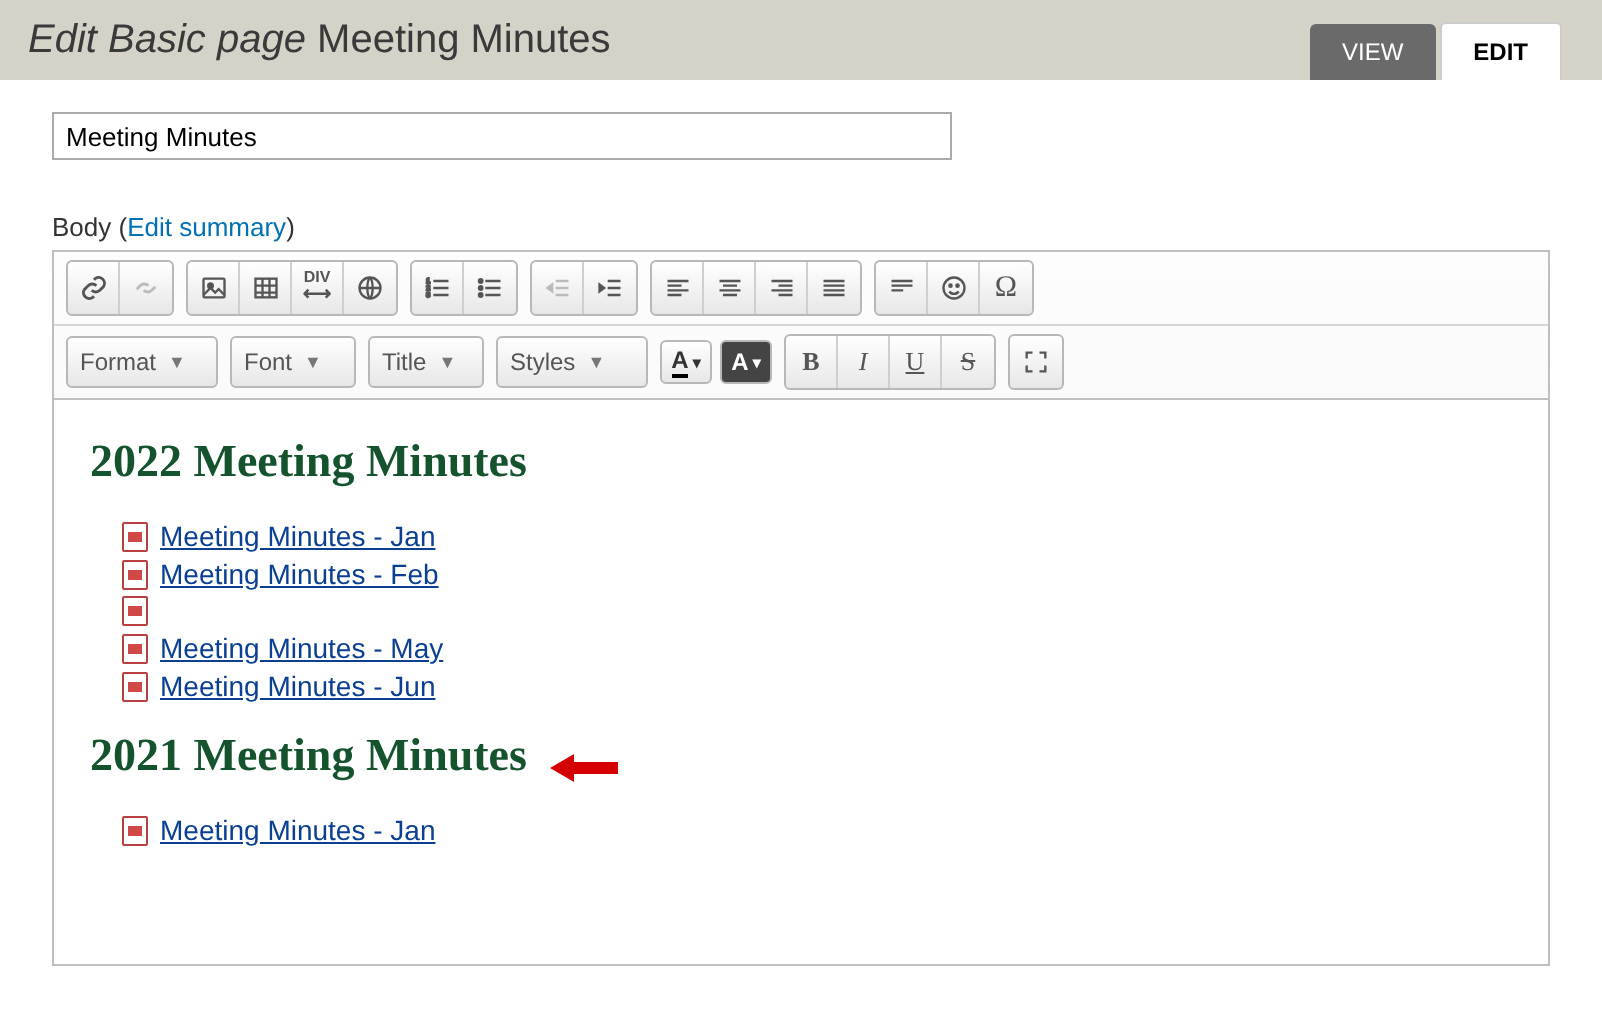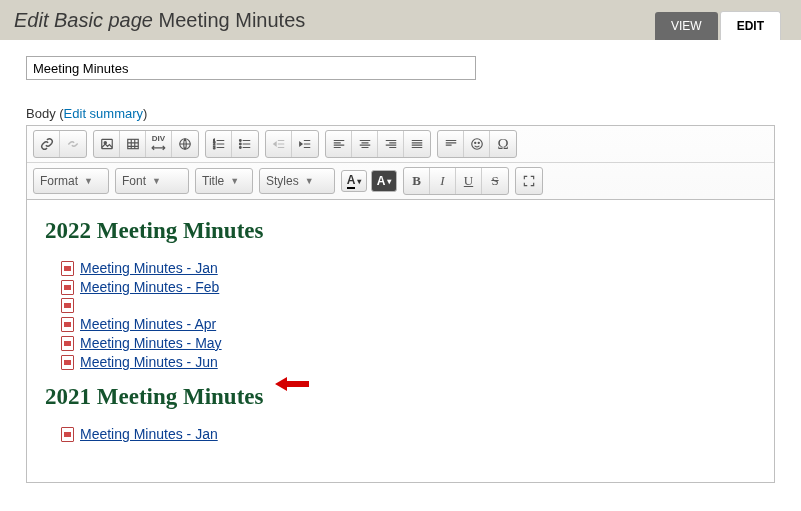--- a/index.html
+++ b/index.html
@@ -299,21 +299,21 @@
           </div>
         <div class="tool-btn" style="font-family:serif;font-size:15px">Ω</div>
       </div>
     </div>
 
     <div class="toolbar-row">
       <div class="dropdown" style="width:76px">
           <span>Format</span>
           <span class="caret">▼</span>
         </div>
-      <div class="dropdown" style="width:74px">
+      <div class="dropdown" style="width:63px">
           <span>Font</span>
           <span class="caret">▼</span>
         </div>
       <div class="dropdown" style="width:58px">
           <span>Title</span>
           <span class="caret">▼</span>
         </div>
       <div class="dropdown" style="width:76px">
           <span>Styles</span>
           <span class="caret">▼</span>
@@ -351,24 +351,20 @@
           <li>
               <span class="pdf-icon"></span>
               <a class="doc-link">Meeting Minutes - Jan</a>
             </li>
           <li>
               <span class="pdf-icon"></span>
               <a class="doc-link">Meeting Minutes - Feb</a>
             </li>
           <li>
               <span class="pdf-icon"></span>
-            </li>
-          <li>
-              <span class="pdf-icon"></span>
-              <a class="doc-link">Meeting Minutes - Apr</a>
             </li>
           <li>
               <span class="pdf-icon"></span>
               <a class="doc-link">Meeting Minutes - May</a>
             </li>
           <li>
               <span class="pdf-icon"></span>
               <a class="doc-link">Meeting Minutes - Jun</a>
             </li>
         </ul>

